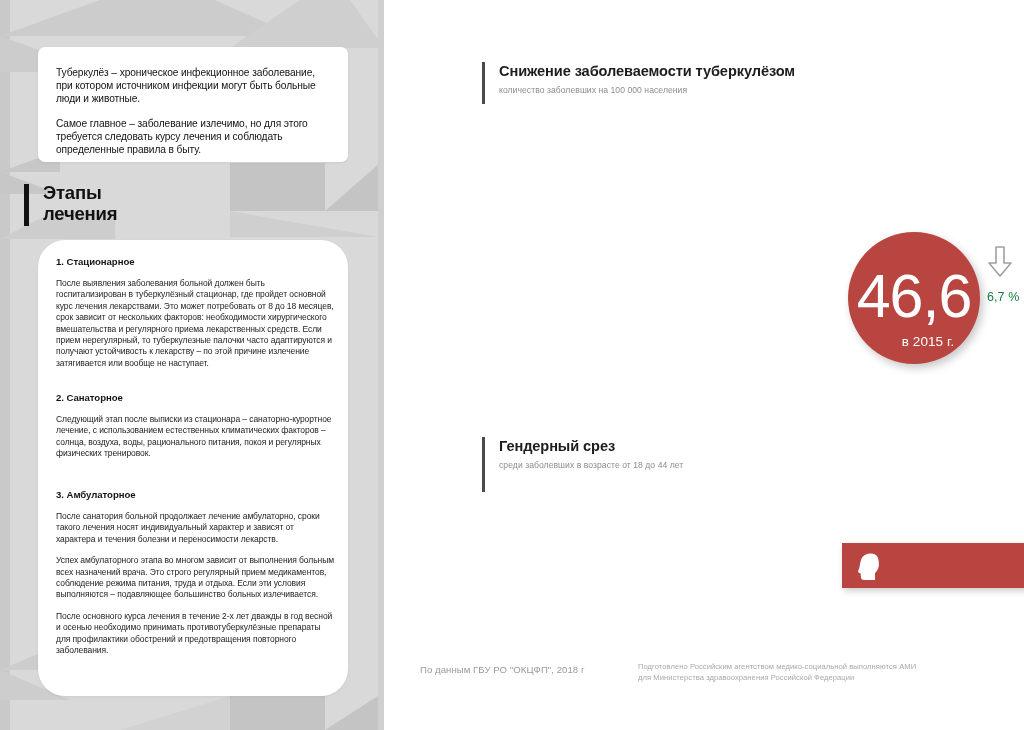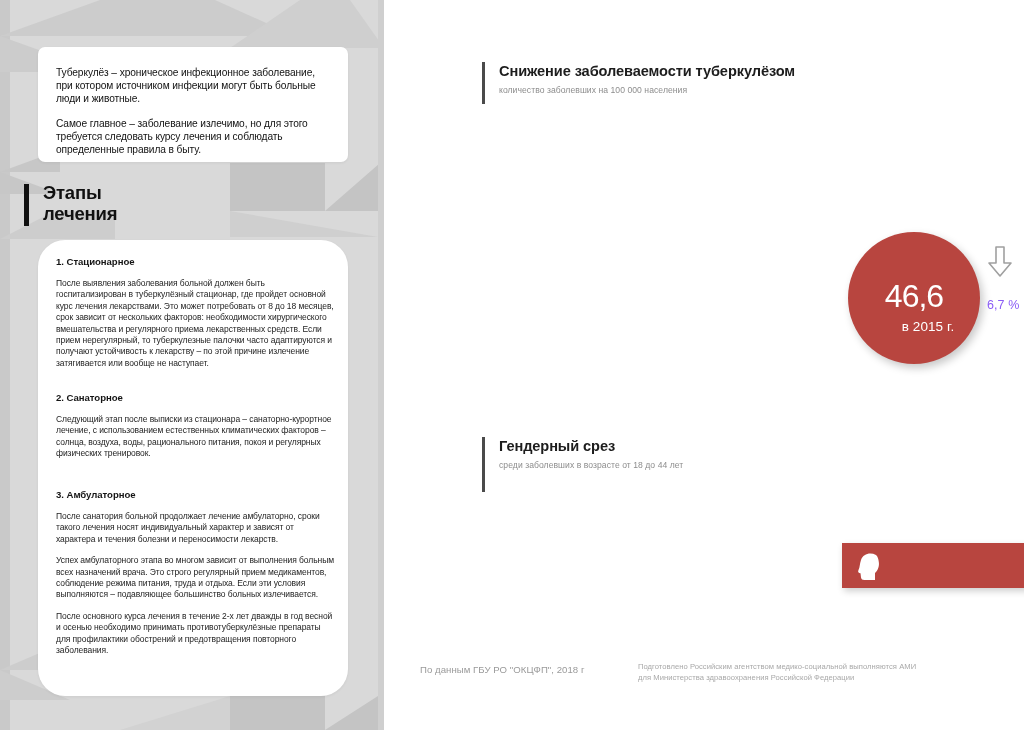--- a/index.html
+++ b/index.html
@@ -197,33 +197,33 @@
   }
   .bubble-year {
     line-height: 1;
     letter-spacing: 0.1px;
   }
   #bubble-2015 {
     left: 464px; top: 232px;
     width: 132px; height: 132px;
     background: #b8453f;
   }
-  #bubble-2015 .bubble-value { font-size: 32px; margin-top: 18px; }
+  #bubble-2015 .bubble-value { font-size: 61px; margin-top: 18px; }
   #bubble-2015 .bubble-year { font-size: 13.5px; margin-top: 8px; margin-left: 28px; }
 
   
   .decline {
     position: absolute;
     text-align: center;
   }
   .decline-arrow { display: block; }
   .decline-label {
     font-size: 12.5px;
-    color: #8b5cf6;
-    margin-top: 20px;
+    color: #15803d;
+    margin-top: 12px;
     letter-spacing: 0.1px;
     white-space: nowrap;
   }
   #decline-2016 { left: 603px; top: 246px; }
 
   
   .gender-bar {
     position: absolute;
     left: 458px;
     top: 543px;

